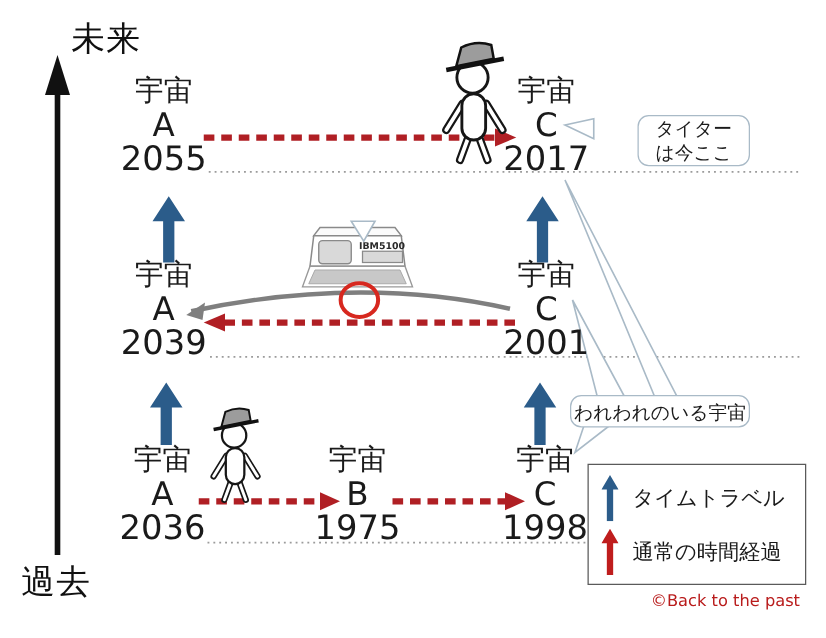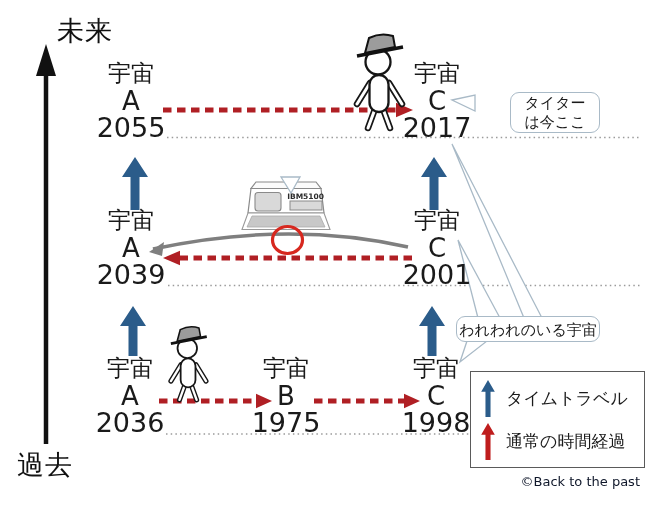--- a/index.html
+++ b/index.html
@@ -17,21 +17,21 @@
   .bubble.b1{left:472px;top:92px;width:90px;height:41px;font-size:15px;line-height:19px;padding-top:1px;margin-left:38px;}
   .bubble.b2{left:151px;top:148px;width:278px;height:31px;font-size:16px;line-height:29px;white-space:nowrap;}
   .bubble.b3{left:456px;top:316px;width:144px;height:26px;font-size:15px;line-height:26px;white-space:nowrap;}
   #legend{position:absolute;left:470px;top:371px;width:175px;height:97px;z-index:3;background:#fff;
           border:1.5px solid #5a5a5a;box-sizing:border-box;padding:5px 0 0 10px;}
   .legend-row{display:flex;align-items:center;gap:11px;height:43px;}
   .legend-row .lab{font-size:17px;white-space:nowrap;}
   #ibm-label{position:absolute;left:286px;top:192px;width:38px;text-align:right;z-index:2;
              font-size:7.5px;font-weight:bold;letter-spacing:0;color:#2b2b2b;}
   #credit{position:absolute;left:495px;top:474px;width:145px;text-align:right;z-index:2;
-          font-size:13px;color:#0f172a;}
+          font-size:13px;color:#b91c1c;}
 </style>
 </head>
 <body>
 
 <div id="stage">
 
   <svg id="shape-layer" width="661" height="510" viewBox="0 0 661 510">
     <defs>
       <g id="person">
         <path d="M23,82 L16,101" stroke="#161616" stroke-width="6.5" stroke-linecap="round" fill="none"></path>

